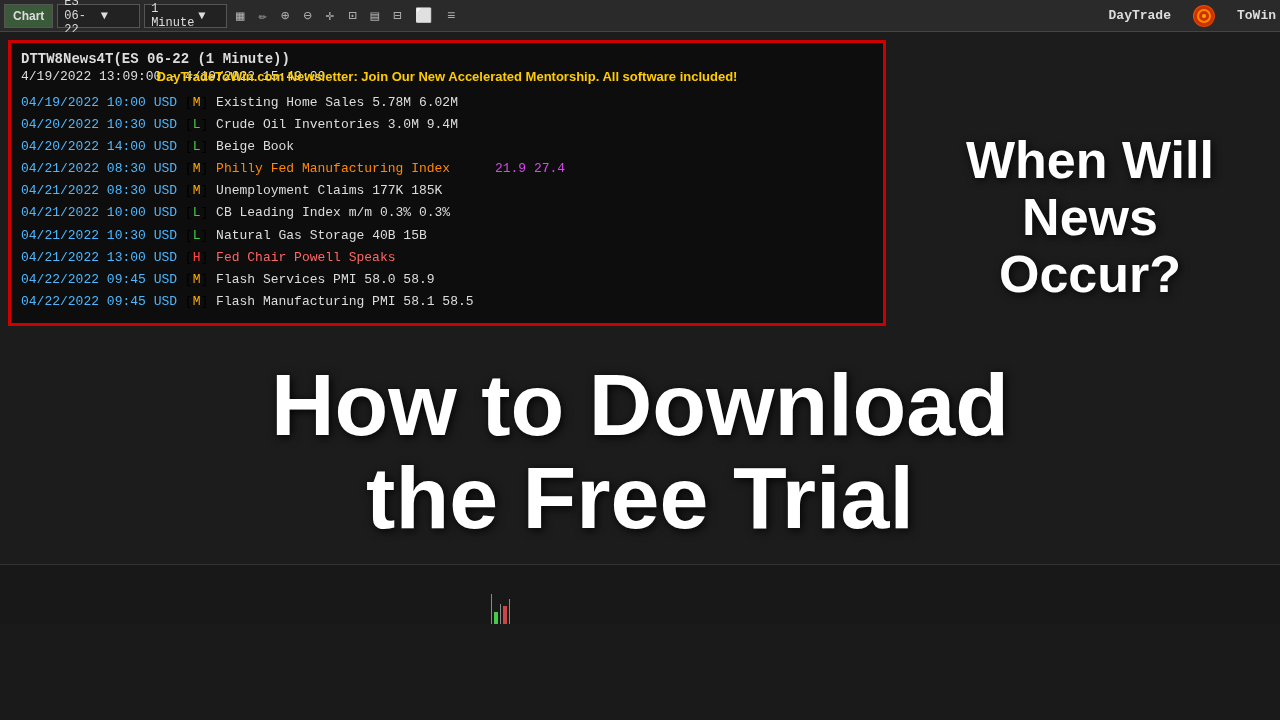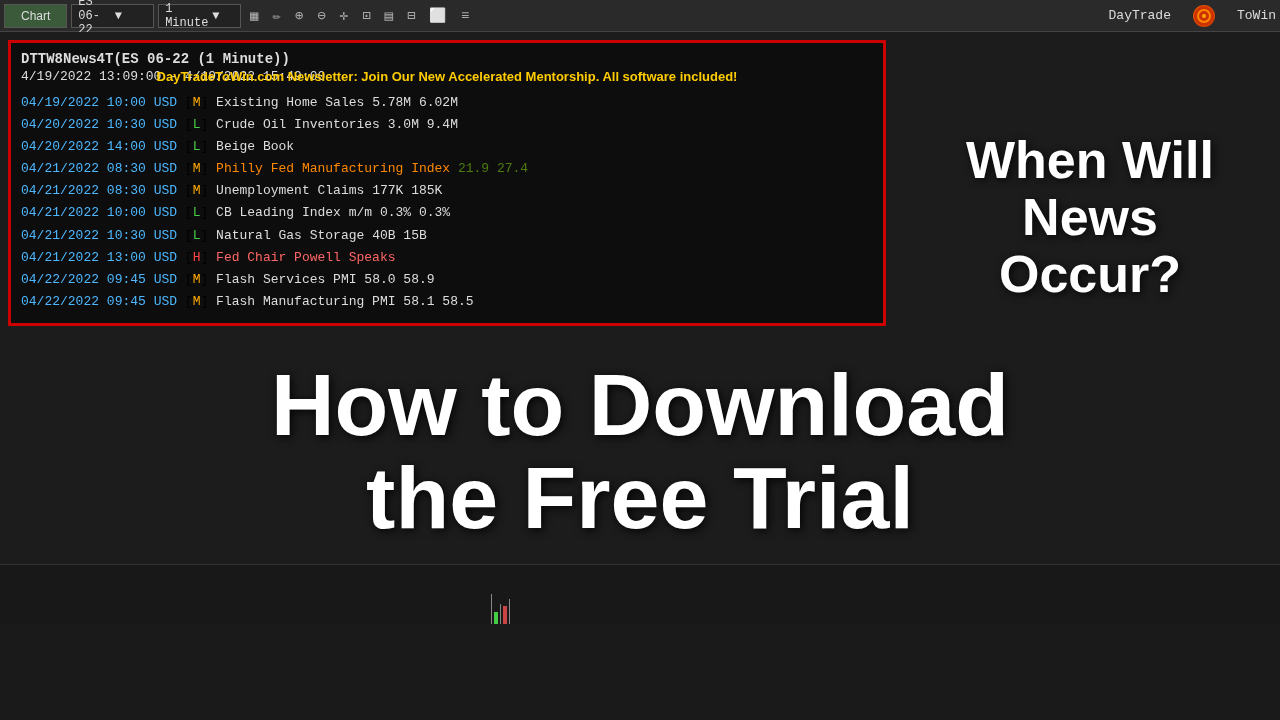--- a/index.html
+++ b/index.html
@@ -19,26 +19,27 @@
       background: #2a2a2a;
       height: 32px;
       border-bottom: 1px solid #444;
       padding: 0 4px;
       gap: 4px;
     }
     .toolbar-btn {
       background: #3a5a3a;
       color: #ddd;
       border: 1px solid #555;
-      padding: 2px 16px;
+      padding: 2px 8px;
       font-size: 12px;
       cursor: pointer;
       height: 24px;
       display: flex;
       align-items: center;
+      font-weight: bold;
     }
     .toolbar-dropdown {
       background: #222;
       color: #ddd;
       border: 1px solid #555;
       padding: 10px 6px;
       font-size: 12px;
       height: 24px;
       display: flex;
       align-items: center;
@@ -54,21 +55,21 @@
     }
     .toolbar-spacer { flex: 1; }
 
     
     #logo {
       display: flex;
       align-items: center;
       gap: 22px;
       color: #ddd;
       font-size: 13px;
-      font-weight: normal;
+      font-weight: bold;
     }
     .logo-circle {
       width: 22px;
       height: 22px;
       border-radius: 50%;
       background: radial-gradient(circle at 40% 40%, #ff6600, #cc3300);
       display: flex;
       align-items: center;
       justify-content: center;
       font-size: 10px;
@@ -129,21 +130,21 @@
     }
     .news-date { color: #4db8ff; }
     .news-time { color: #4db8ff; }
     .news-currency { color: #4db8ff; }
     .news-impact-m { color: #ffaa00; }
     .news-impact-l { color: #44cc44; }
     .news-impact-h { color: #ff4444; }
     .news-text-default { color: #dddddd; }
     .news-text-high { color: #ff6666; }
     .news-values { color: #dddddd; }
-    .news-values-special { color: #4d7c0f; }
+    .news-values-special { color: #d946ef; margin-left: 37px; }
 
     
     #right-headline {
       position: absolute;
       top: 100px;
       right: 30px;
       width: 320px;
       text-align: center;
     }
     .right-headline-text {

